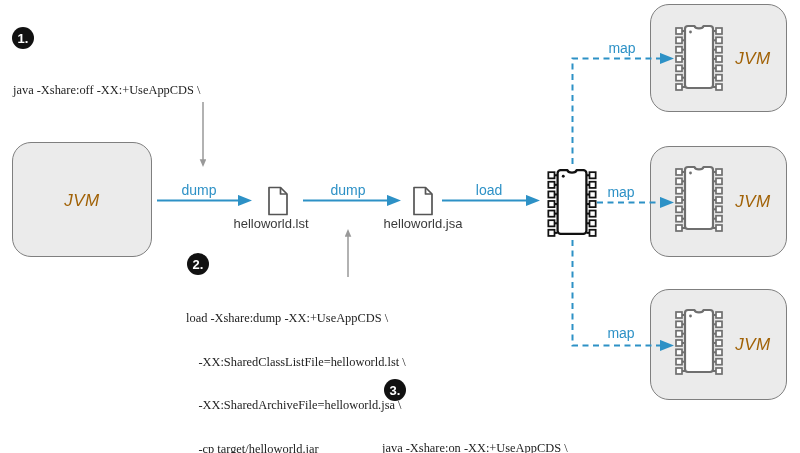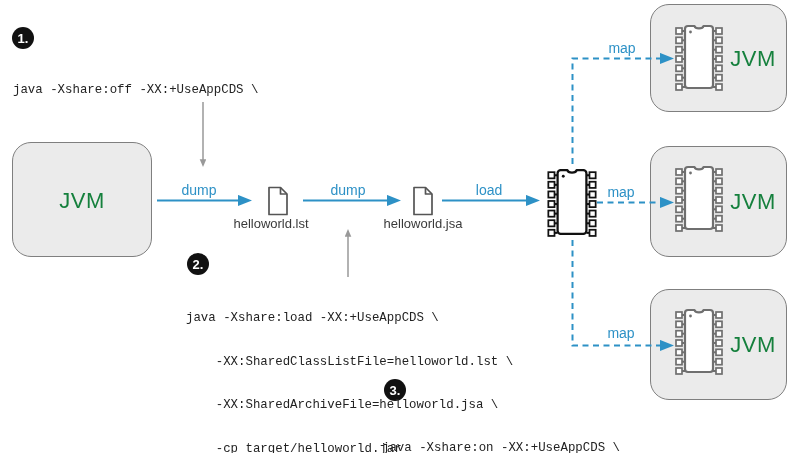--- a/index.html
+++ b/index.html
@@ -5,25 +5,25 @@
   html,body { margin:0; padding:0; background:#fff; }
   .canvas {
     position:relative; width:800px; height:453px; background:#ffffff;
     font-family:"Liberation Sans", sans-serif; overflow:hidden;
   }
   .jvm-box {
     position:absolute; background:#ebebeb; border:1.5px solid #7f7f7f;
     border-radius:19px; box-sizing:border-box;
   }
   .jvm-label {
-    position:absolute; color:#15803d; font-size:22px; line-height:19px;
-    transform:translate(-50%,-50%); letter-spacing:0.5px;
+    position:absolute; color:#a16207; font-size:17px; line-height:19px;
+    transform:translate(-50%,-50%); letter-spacing:0.5px;font-style:italic;
   }
   .code {
-    position:absolute; font-family:Liberation Mono, monospace;
+    position:absolute; font-family:Liberation Serif, serif;
     font-size:12.4px; line-height:14.5px; color:#222222; white-space:pre;
   }
   .badge {
     position:absolute; width:22px; height:22px; border-radius:50%;
     background:#111111; color:#ffffff; font-size:13px; font-weight:bold;
     display:flex; align-items:center; justify-content:center;
     font-family:"Liberation Sans", sans-serif;
   }
   .flow-label {
     position:absolute; color:#2d91c6; font-size:14px; line-height:15px;
@@ -125,21 +125,21 @@
 
   <div class="badge" style="left:12px;top:27px">1.</div>
   <div class="badge" style="left:187px;top:253px">2.</div>
   <div class="badge" style="left:384px;top:379px">3.</div>
 
   <div class="code" style="left:13px;top:54px">
     <div>java -Xshare:off -XX:+UseAppCDS \</div>
   </div>
 
   <div class="code" style="left:186px;top:282px">
-    <div>java -Xshare:load -XX:+UseAppCDS \</div>
+    <div>load -Xshare:dump -XX:+UseAppCDS \</div>
     <div>    -XX:SharedClassListFile=helloworld.lst \</div>
     <div>    -XX:SharedArchiveFile=helloworld.jsa \</div>
     <div>    -cp target/helloworld.jar</div>
   </div>
 
   <div class="code" style="left:382px;top:412px">
     <div>java -Xshare:on -XX:+UseAppCDS \</div>
     
     
   </div>

